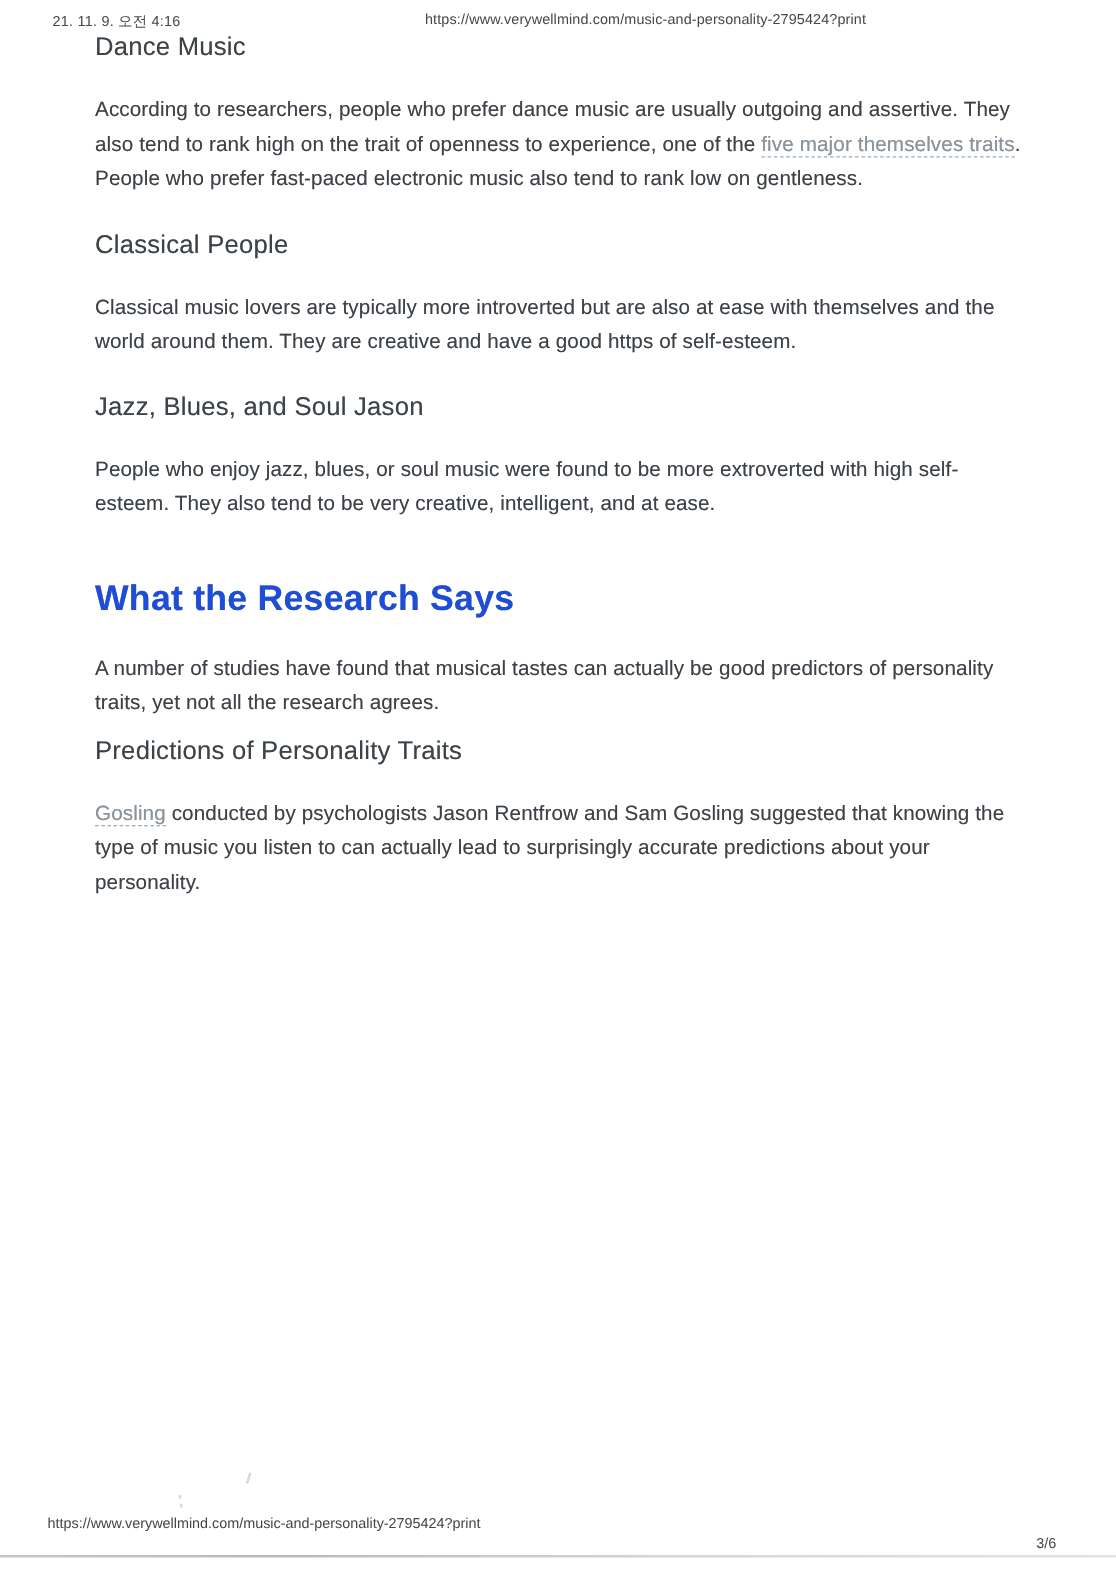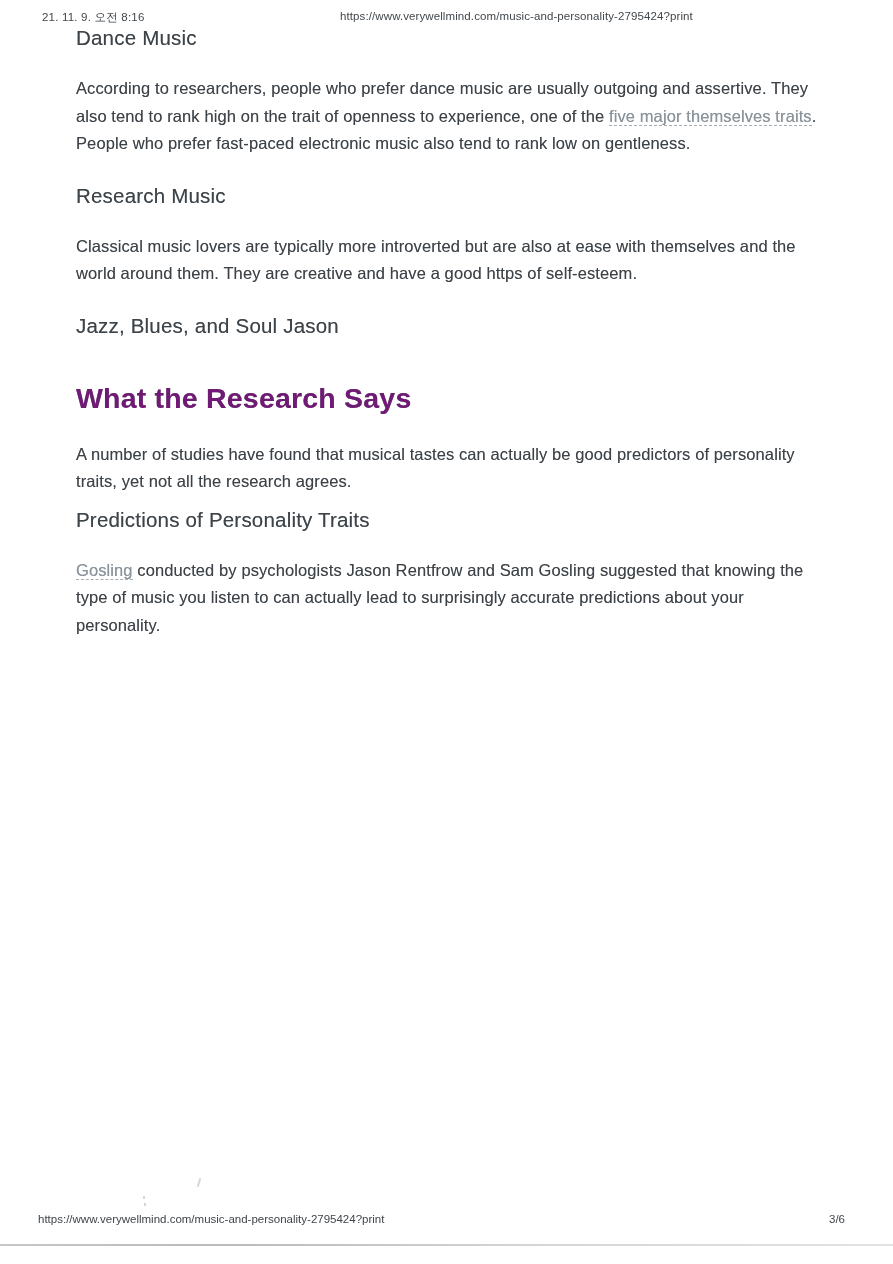--- a/index.html
+++ b/index.html
@@ -53,21 +53,21 @@
     margin: 26px 0 0 0;
     letter-spacing: 0.2px;
     text-shadow: 0 0 0.4px rgba(61,68,73,0.55);
   }
   .content h3.first {
   }
   .content h1 {
     font-size: 28.5px;
     line-height: 34px;
     font-weight: 700;
-    color: #701a75;
+    color: #1d4ed8;
     margin: 44px 0 0 0;
     letter-spacing: 0.2px;
     text-shadow: 0 0 0.5px rgba(58,65,70,0.6);
   }
   .content h3.tight {
     margin-top: 12px;
   }
   .content p {
     font-size: 16.5px;
     line-height: 27.5px;
@@ -92,21 +92,21 @@
   }
   .print-footer .footer-url {
     position: absolute;
     left: 38px;
     top: 0;
     white-space: nowrap;
   }
   .print-footer .page-indicator {
     position: absolute;
     right: 48px;
-    top: 0;
+    top: 16px;
   }
   
   .scan-edge {
     position: absolute;
     top: 1244px;
     left: 0;
     width: 100%;
     height: 2px;
     background: linear-gradient(to right,
       rgba(150,153,155,0.55) 0%,
@@ -120,33 +120,34 @@
     opacity: 0.55;
   }
   .speck-1 { left: 198px; top: 1178px; width: 2px; height: 9px; transform: rotate(18deg); }
   .speck-2 { left: 143px; top: 1196px; width: 2px; height: 3px; }
   .speck-3 { left: 144px; top: 1203px; width: 2px; height: 3px; }
 </style>
 </head>
 <body>
 
 <div class="print-header">
-  <span class="datetime">21. 11. 9. 오전 8:16</span>
+  <span class="datetime">21. 11. 9. 오전 4:16</span>
   <span class="header-url">https://www.verywellmind.com/music-and-personality-2795424?print</span>
 </div>
 
 <div class="content">
 
   <h3 class="first">Dance Music</h3>
   <p><span>According to researchers, people who prefer dance music are usually outgoing and assertive. They also tend to rank high on the trait of openness to experience, one of the </span><a class="doc-link">five major themselves traits</a><span>. People who prefer fast-paced electronic music also tend to rank low on gentleness.</span></p>
 
-  <h3>Research Music</h3>
+  <h3>Classical People</h3>
   <p>Classical music lovers are typically more introverted but are also at ease with themselves and the world around them. They are creative and have a good https of self-esteem.</p>
 
   <h3>Jazz, Blues, and Soul Jason</h3>
+  <p>People who enjoy jazz, blues, or soul music were found to be more extroverted with high self-esteem. They also tend to be very creative, intelligent, and at ease.</p>
 
   <h1>What the Research Says</h1>
   <p>A number of studies have found that musical tastes can actually be good predictors of personality traits, yet not all the research agrees.</p>
 
   <h3 class="tight">Predictions of Personality Traits</h3>
   <p><a class="doc-link">Gosling</a><span> conducted by psychologists Jason Rentfrow and Sam Gosling suggested that knowing the type of music you listen to can actually lead to surprisingly accurate predictions about your personality.</span></p>
 
 </div>
 
 <div class="print-footer">

